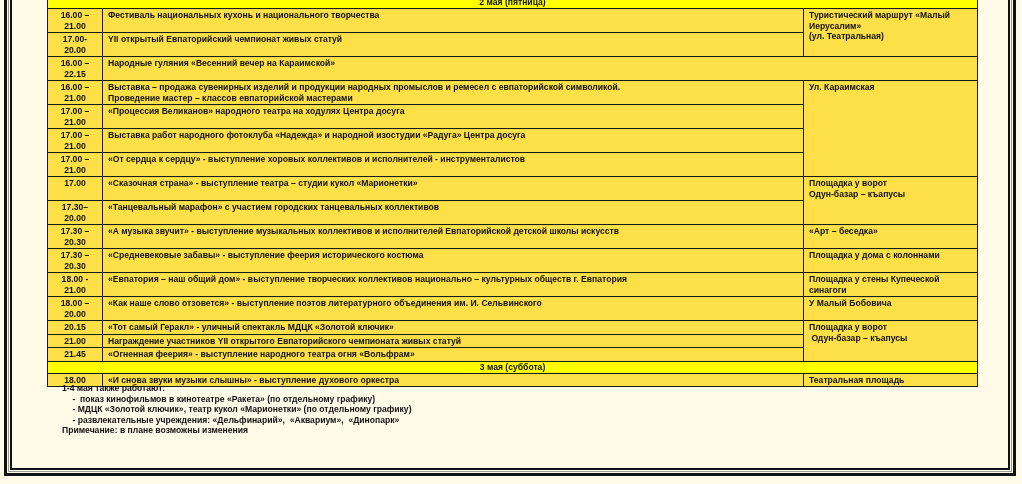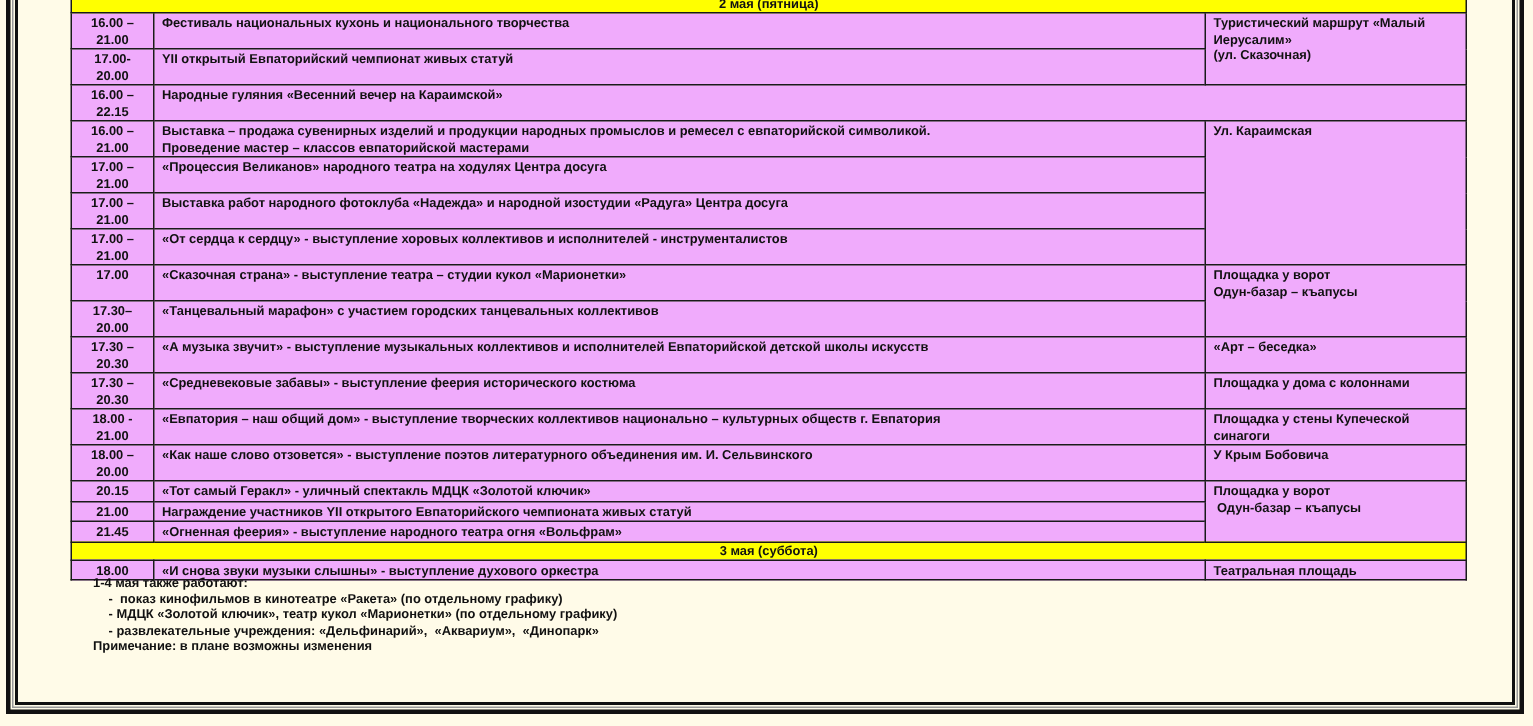--- a/index.html
+++ b/index.html
@@ -22,21 +22,21 @@
     border: 2px solid #111; border-top: none; box-sizing: border-box;
     background: #fffbe8;
   }
   table.sched {
     position: absolute; left: 47px; top: -4px; width: 930px;
     border-collapse: collapse; table-layout: fixed;
     font-size: 8.6px; font-weight: bold; color: #111;
   }
   table.sched td {
     border: 1.4px solid #1a1a1a; padding: 1px 5px; vertical-align: top;
-    line-height: 10.5px; background: #f0abfc;
+    line-height: 10.5px; background: #fde047;
   }
   td.time { text-align: center; padding: 1px 2px; }
   tr.day td {
     background: #ffff00; text-align: center; padding: 0 0 0 0; height: 11px;
     line-height: 11px; vertical-align: bottom;
   }
   tr.r2 td { height: 21px; }
   tr.r1 td { height: 10px; }
   col.c1 { width: 55px; }
   col.c2 { width: 701px; }
@@ -63,21 +63,21 @@
   <tbody>
     <tr class="day">
       <td colspan="3">2 мая (пятница)</td>
     </tr>
 
     <tr class="r2">
       <td class="time">16.00 – 21.00</td>
       <td>Фестиваль национальных кухонь  и национального творчества</td>
       <td rowspan="2">
         <div>Туристический маршрут «Малый Иерусалим»</div>
-        <div>(ул. Сказочная)</div>
+        <div>(ул. Театральная)</div>
       </td>
     </tr>
     <tr class="r2">
       <td class="time">17.00- 20.00</td>
       <td>YII открытый Евпаторийский чемпионат живых статуй</td>
     </tr>
     <tr class="r2">
       <td class="time">16.00 – 22.15</td>
       <td colspan="2">Народные гуляния «Весенний вечер на Караимской»</td>
     </tr>
@@ -127,21 +127,21 @@
       <td>Площадка у дома с колоннами</td>
     </tr>
     <tr class="r2">
       <td class="time">18.00 - 21.00</td>
       <td>«Евпатория – наш общий дом» - выступление творческих коллективов национально – культурных обществ г. Евпатория</td>
       <td>Площадка у стены Купеческой синагоги</td>
     </tr>
     <tr class="r2">
       <td class="time">18.00 – 20.00</td>
       <td>«Как наше слово отзовется» - выступление поэтов литературного объединения им. И. Сельвинского</td>
-      <td>У Крым Бобовича</td>
+      <td>У Малый Бобовича</td>
     </tr>
 
     <tr class="r1">
       <td class="time">20.15</td>
       <td> «Тот самый Геракл» - уличный спектакль МДЦК «Золотой ключик»</td>
       <td rowspan="3">
         <div>Площадка у ворот</div>
         <div style="white-space:pre"> Одун-базар – къапусы</div>
       </td>
     </tr>

